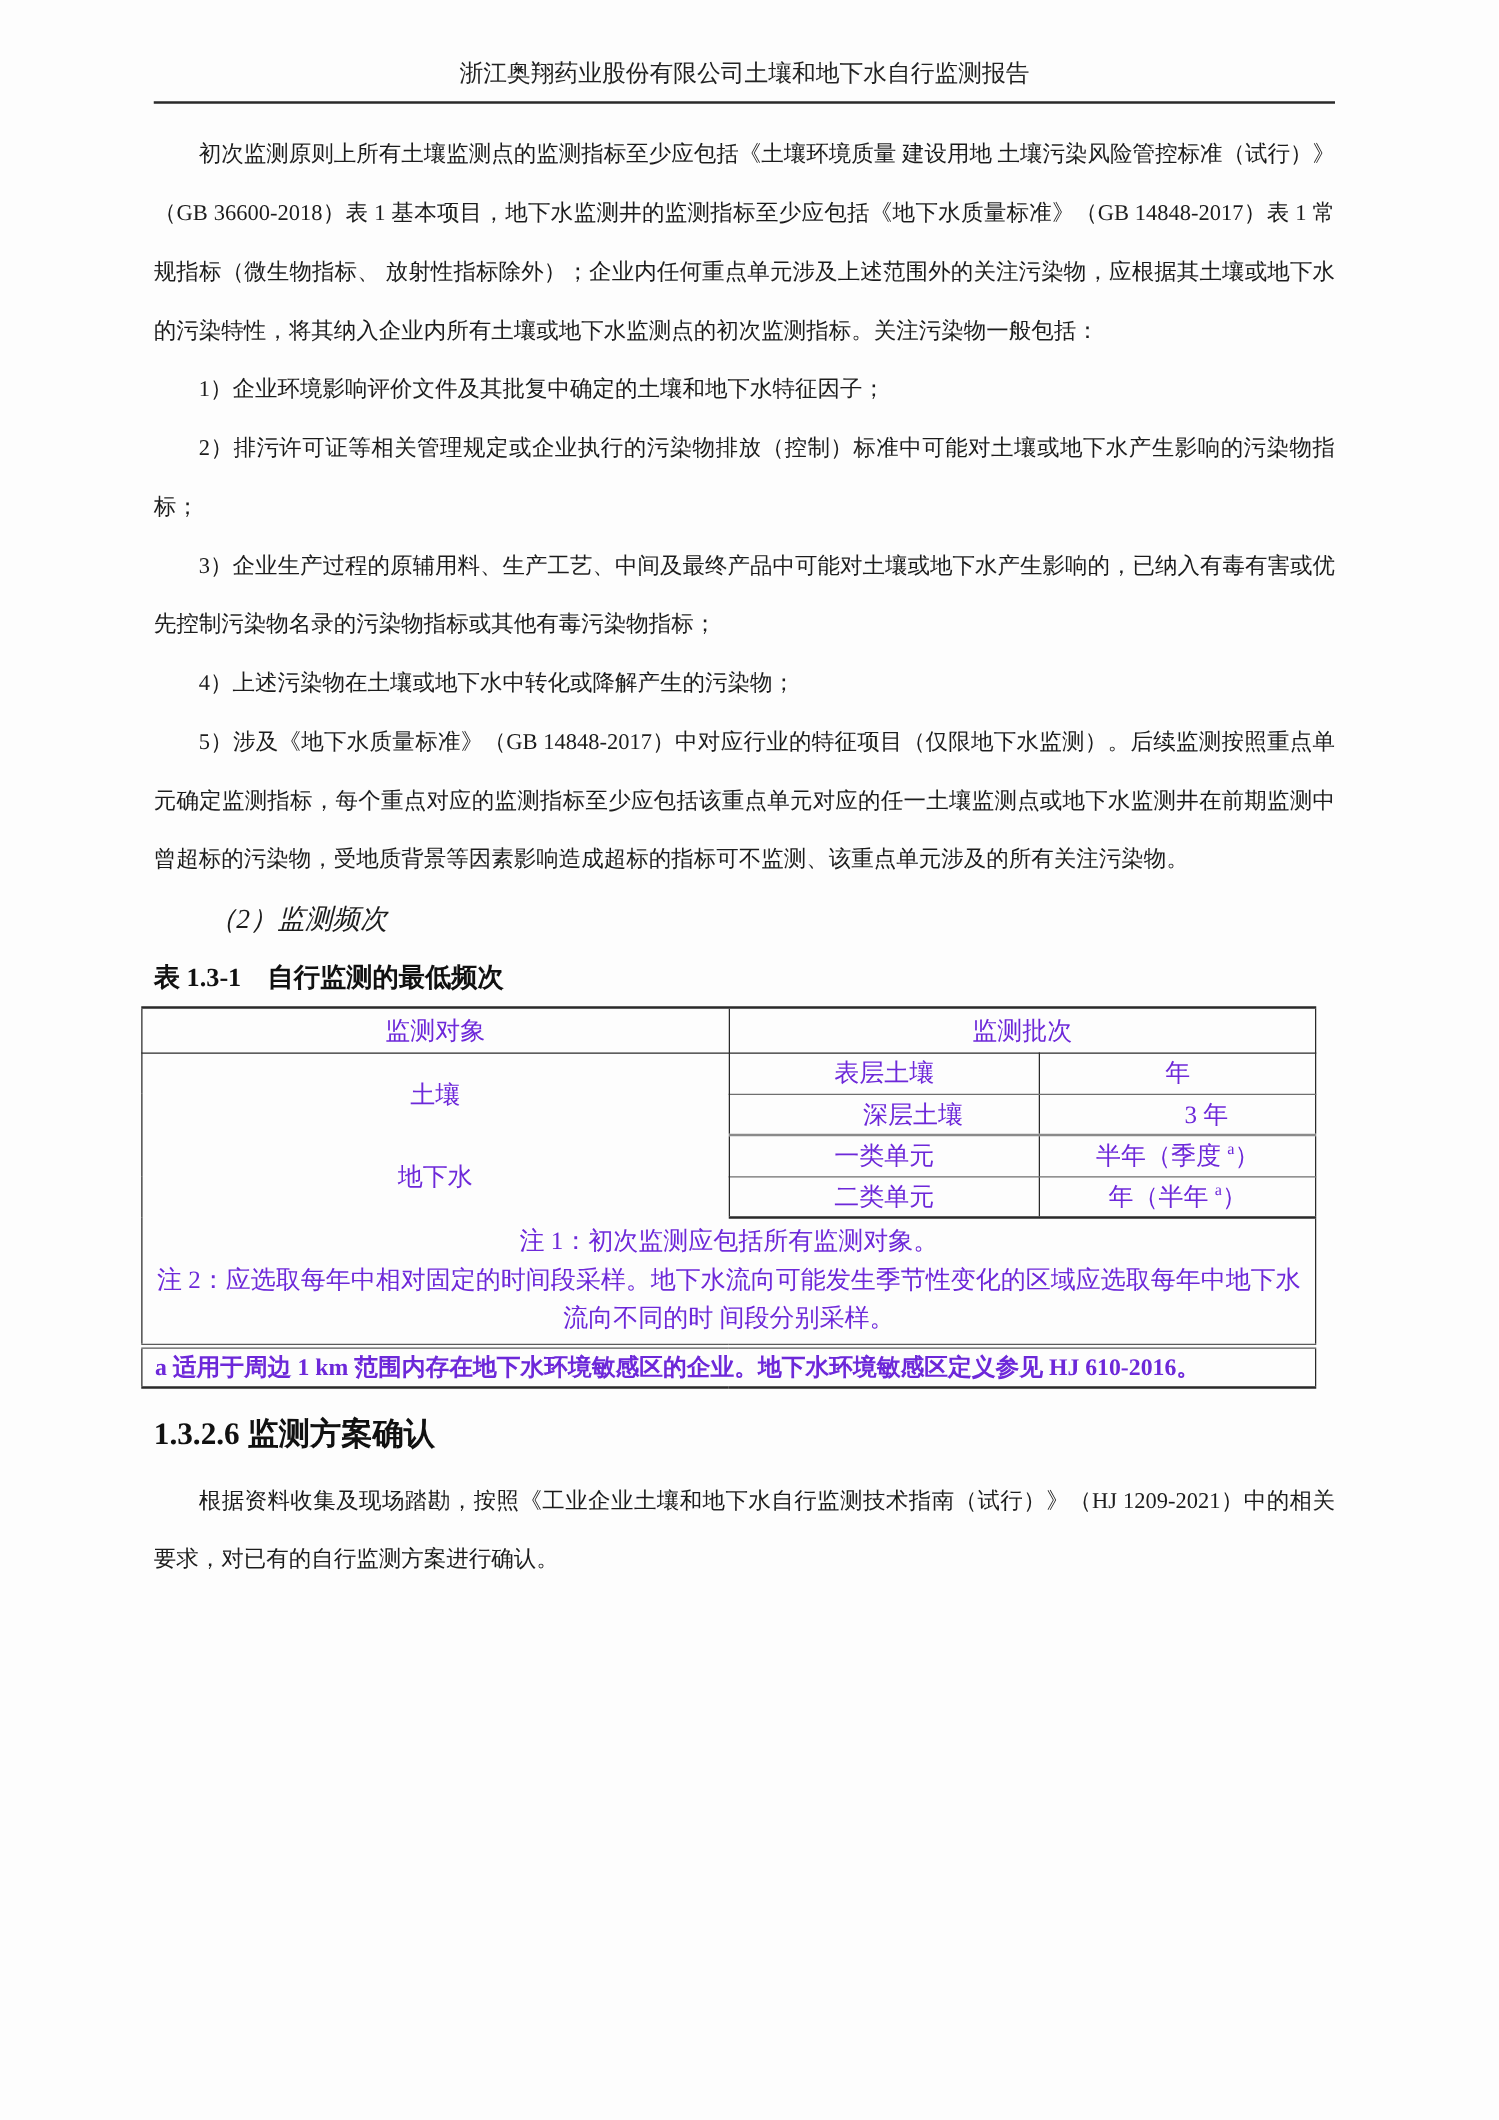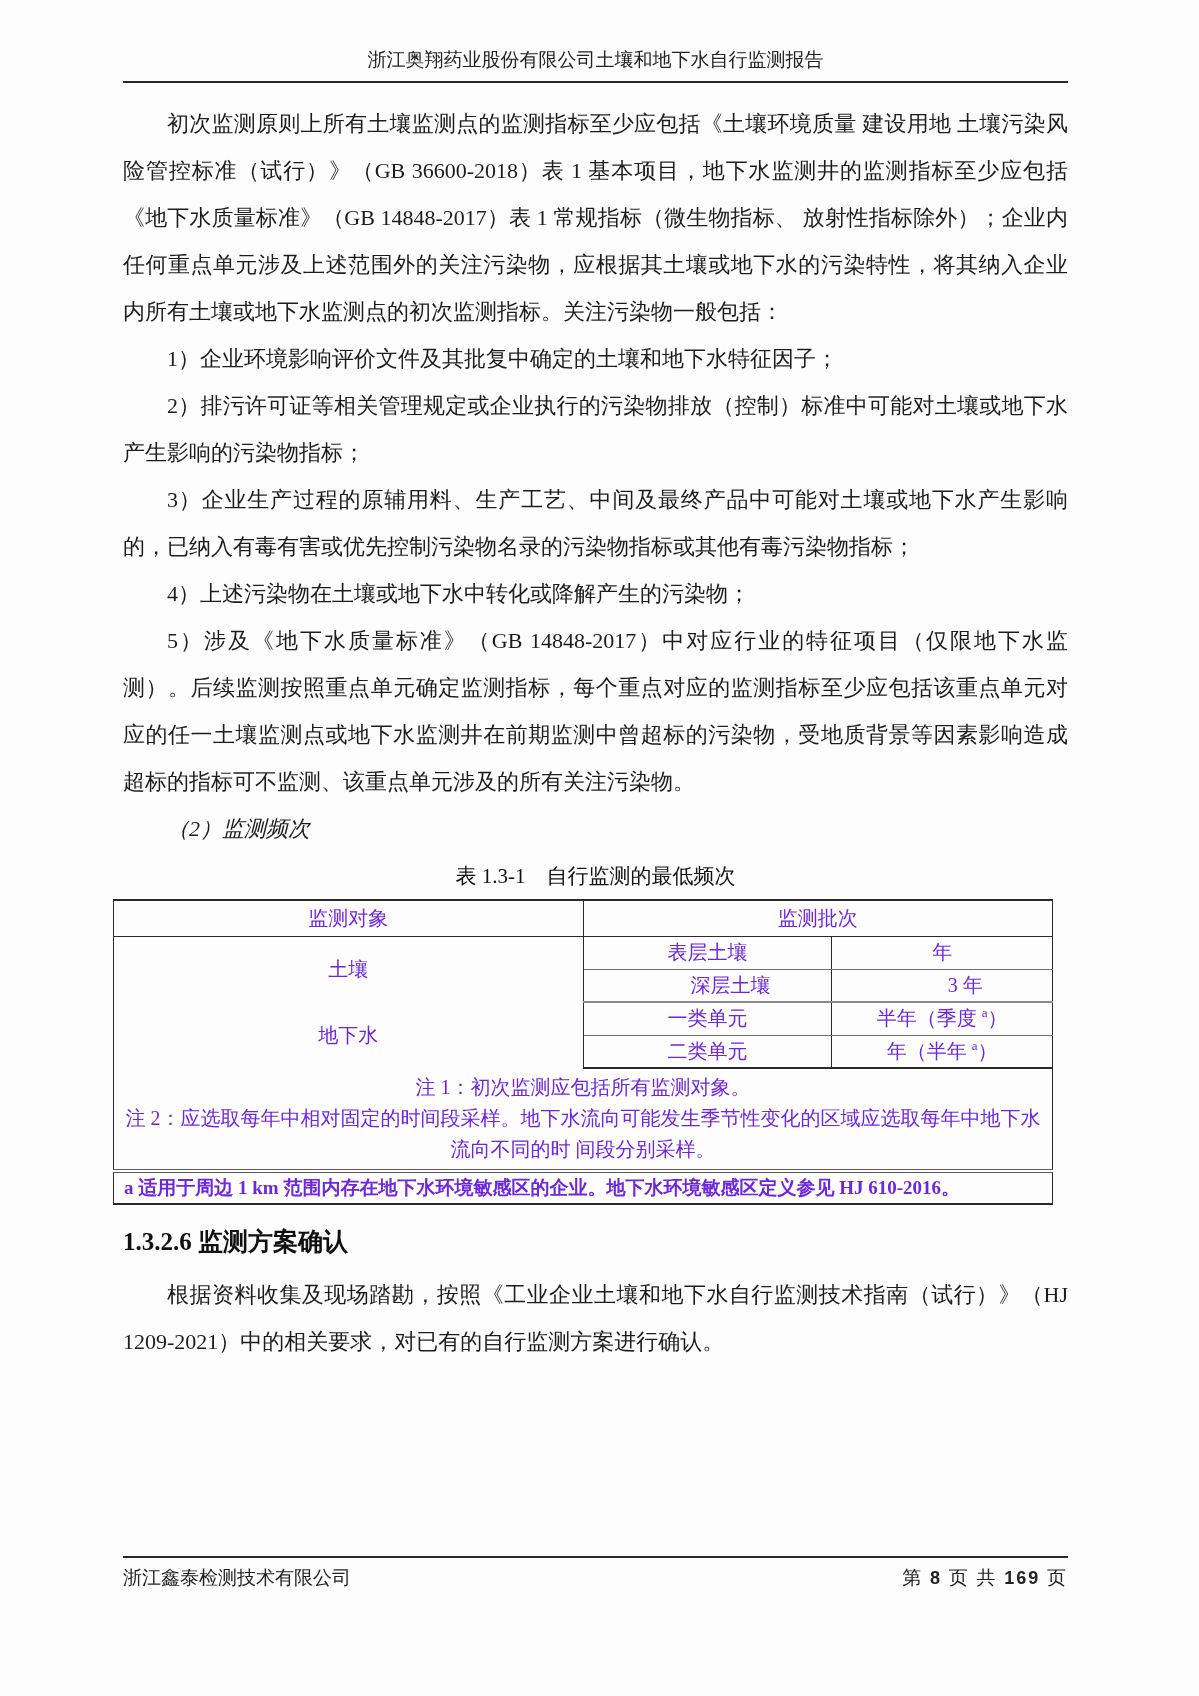--- a/index.html
+++ b/index.html
@@ -19,38 +19,37 @@
     padding-top: 48px;
     padding-bottom: 9px;
     border-bottom: 2px solid #2a2a2a;
     text-align: center;
     font-size: 19px;
     line-height: 24px;
     color: #222;
   }
   .content { margin: 0 131px 0 123px; }
   .para {
-    font-size: 22px;
+    font-size: 18px;
     line-height: 47px;
     text-align: justify;
     text-indent: 2em;
     color: #1c1c1c;
   }
   .para.first { margin-top: 17px; }
   .sub-heading {
     font-size: 22px;
     line-height: 47px;
     text-indent: 2em;
     font-style: italic;
   }
   .table-title {
     margin-top: 9px;
-    text-align: center;
     font-size: 21px;
-    font-weight: normal;
+    font-weight: bold;
     line-height: 30px;
     color: #111;
   }
   table.freq-table {
     width: 940px;
     margin-left: -10px;
     margin-top: 8px;
     border-collapse: collapse;
     table-layout: fixed;
   }
@@ -174,24 +173,14 @@
           <td colspan="3">a 适用于周边 1 km 范围内存在地下水环境敏感区的企业。地下水环境敏感区定义参见 HJ 610-2016。</td>
         </tr>
       </tbody>
     </table>
 
     <div class="section-heading">1.3.2.6 监测方案确认</div>
     <p class="para section-para">根据资料收集及现场踏勘，按照《工业企业土壤和地下水自行监测技术指南（试行）》（HJ 1209-2021）中的相关要求，对已有的自行监测方案进行确认。</p>
 
   </div>
 
-  <div class="page-footer">
-    <span>浙江鑫泰检测技术有限公司</span>
-    <span class="pagenums">
-      <span>第</span>
-      <span class="pagenum">8</span>
-      <span>页 共</span>
-      <span class="pagenum">169</span>
-      <span>页</span>
-    </span>
-  </div>
 
 </div>
 
 </body></html>

